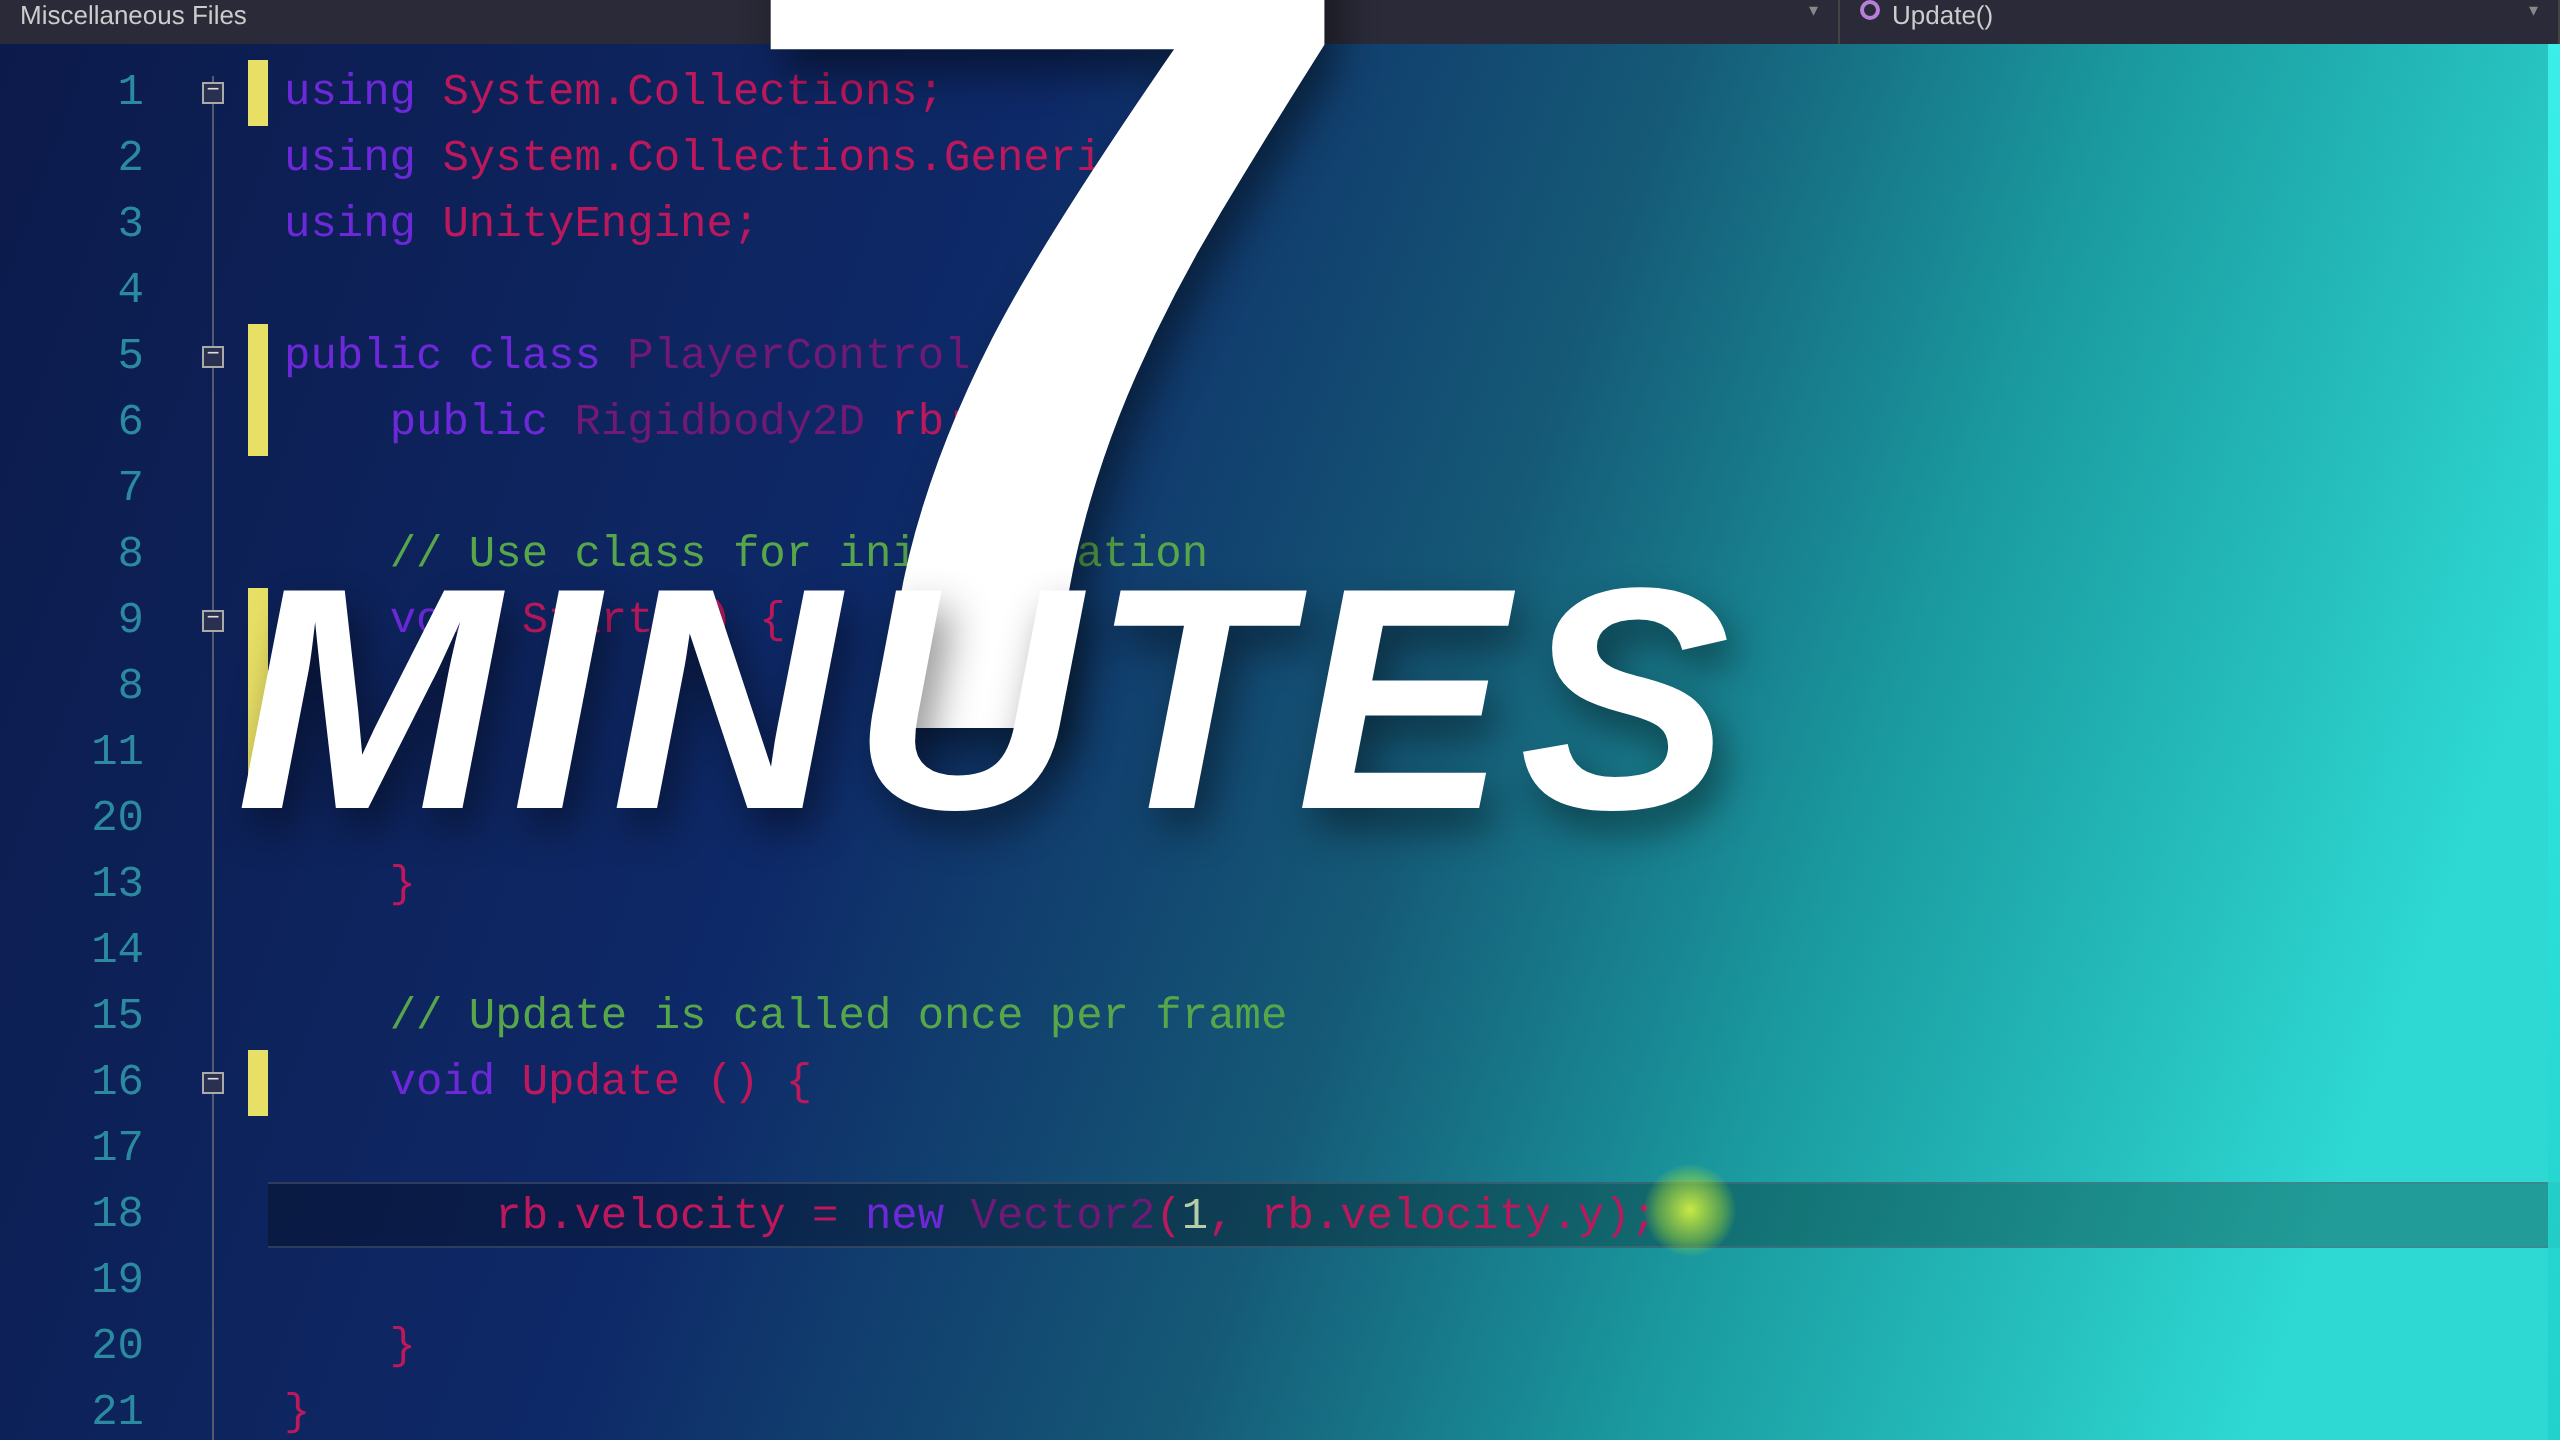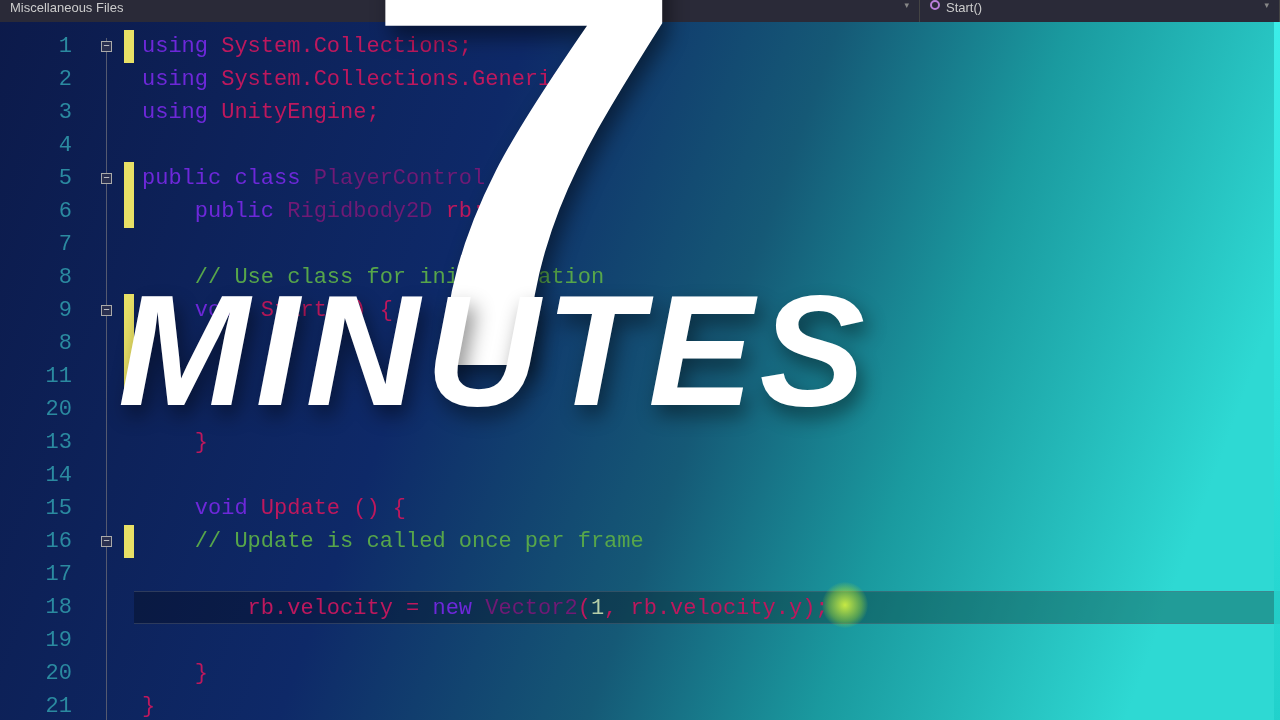--- a/index.html
+++ b/index.html
@@ -166,21 +166,21 @@
     <span>Miscellaneous Files</span>
     <span style="margin-left:auto" class="dropdown-arrow">▾</span>
   </div>
   <div class="topbar-item wide">
     <span class="icon-box icon-csharp"></span>
     <span>PlayerControls</span>
     <span style="margin-left:auto" class="dropdown-arrow">▾</span>
   </div>
   <div class="topbar-item" style="width:360px">
     <span class="icon-box icon-method"></span>
-    <span>Start()</span>
+    <span>Update()</span>
     <span style="margin-left:auto" class="dropdown-arrow">▾</span>
   </div>
 </div>
 
 <div class="editor">
   <div class="gutter" id="gutter">
       <div class="line-number">1</div>
       <div class="line-number">2</div>
       <div class="line-number">3</div>
       <div class="line-number">4</div>
@@ -241,22 +241,22 @@
       <div class="code-line"><span class="kw">public class</span><span class="txt"> </span><span class="cls">PlayerControl</span></div>
       <div class="code-line"><span class="txt">    </span><span class="kw">public</span><span class="txt"> </span><span class="cls">Rigidbody2D</span><span class="txt"> rb;</span></div>
       <div class="code-line"></div>
       <div class="code-line"><span class="txt">    </span><span class="cm">// Use class for initialization</span></div>
       <div class="code-line"><span class="txt">    </span><span class="kw">void</span><span class="txt"> Start () {</span></div>
       <div class="code-line"></div>
       <div class="code-line"></div>
       <div class="code-line"></div>
       <div class="code-line"><span class="txt">    }</span></div>
       <div class="code-line"></div>
+      <div class="code-line"><span class="txt">    </span><span class="cm">// Update is called once per frame</span></div>
       <div class="code-line"><span class="txt">    </span><span class="kw">void</span><span class="txt"> Update () {</span></div>
-      <div class="code-line"><span class="txt">    </span><span class="cm">// Update is called once per frame</span></div>
       <div class="code-line"></div>
       <div class="code-line hl"><span class="txt">        rb.velocity = </span><span class="kw">new</span><span class="txt"> </span><span class="cls">Vector2</span><span class="txt">(</span><span class="num">1</span><span class="txt">, rb.velocity.y);</span></div>
       <div class="code-line"></div>
       <div class="code-line"><span class="txt">    }</span></div>
       <div class="code-line"><span class="txt">}</span></div>
     </div>
 </div>
 
 <div class="edge-highlight"></div>
 

